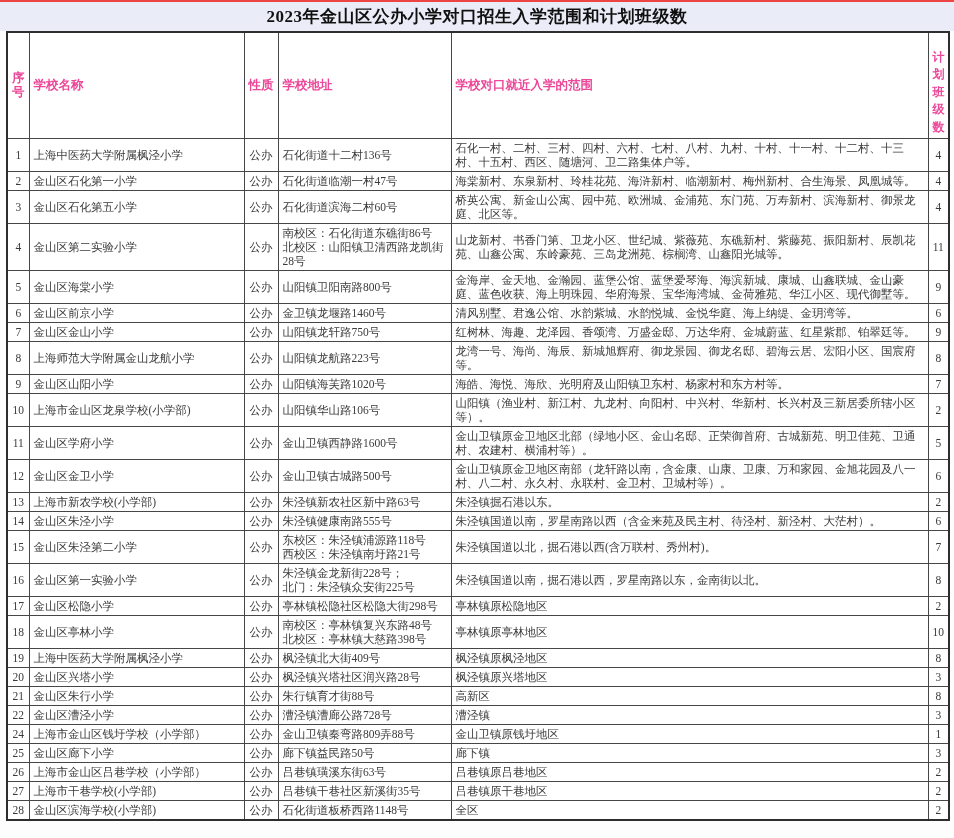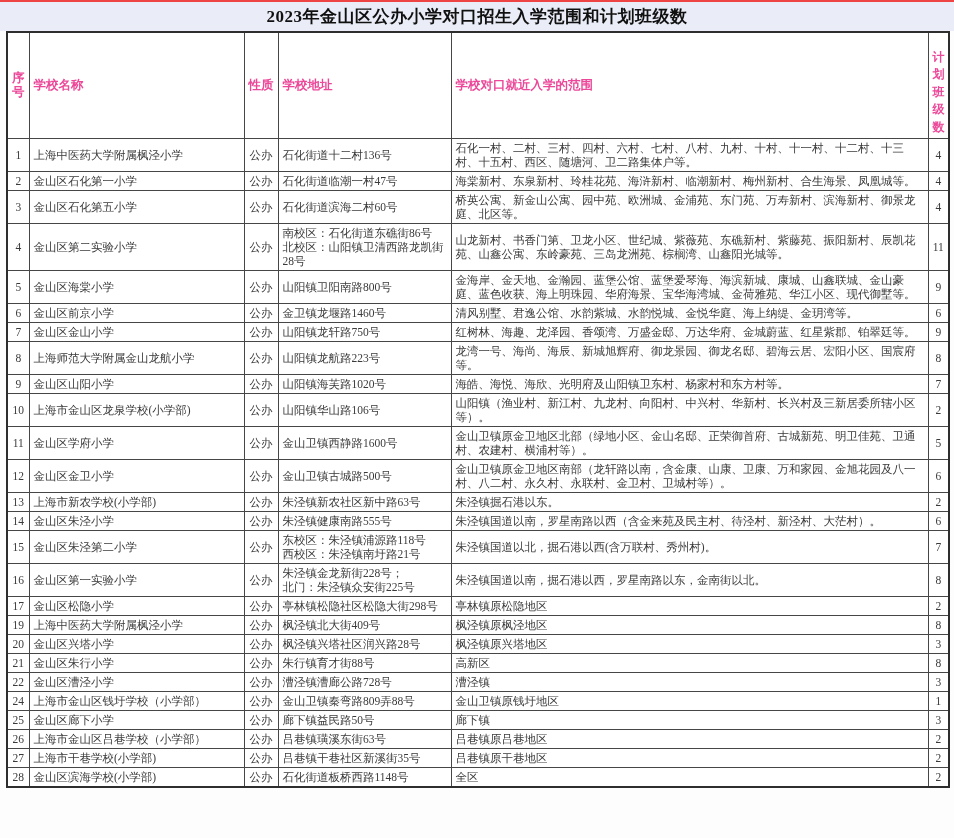--- a/index.html
+++ b/index.html
@@ -206,20 +206,29 @@
         </tr>
         <tr>
           <td class="c-no">17</td>
           <td class="c-name">金山区松隐小学</td>
           <td class="c-nature">公办</td>
           <td class="c-addr">亭林镇松隐社区松隐大街298号</td>
           <td class="c-range">亭林镇原松隐地区</td>
           <td class="c-plan">2</td>
         </tr>
         <tr>
+          <td class="c-no">18</td>
+          <td class="c-name">金山区亭林小学</td>
+          <td class="c-nature">公办</td>
+          <td class="c-addr">南校区：亭林镇复兴东路48号
+北校区：亭林镇大慈路398号</td>
+          <td class="c-range">亭林镇原亭林地区</td>
+          <td class="c-plan">10</td>
+        </tr>
+        <tr>
           <td class="c-no">19</td>
           <td class="c-name">上海中医药大学附属枫泾小学</td>
           <td class="c-nature">公办</td>
           <td class="c-addr">枫泾镇北大街409号</td>
           <td class="c-range">枫泾镇原枫泾地区</td>
           <td class="c-plan">8</td>
         </tr>
         <tr>
           <td class="c-no">20</td>
           <td class="c-name">金山区兴塔小学</td>

